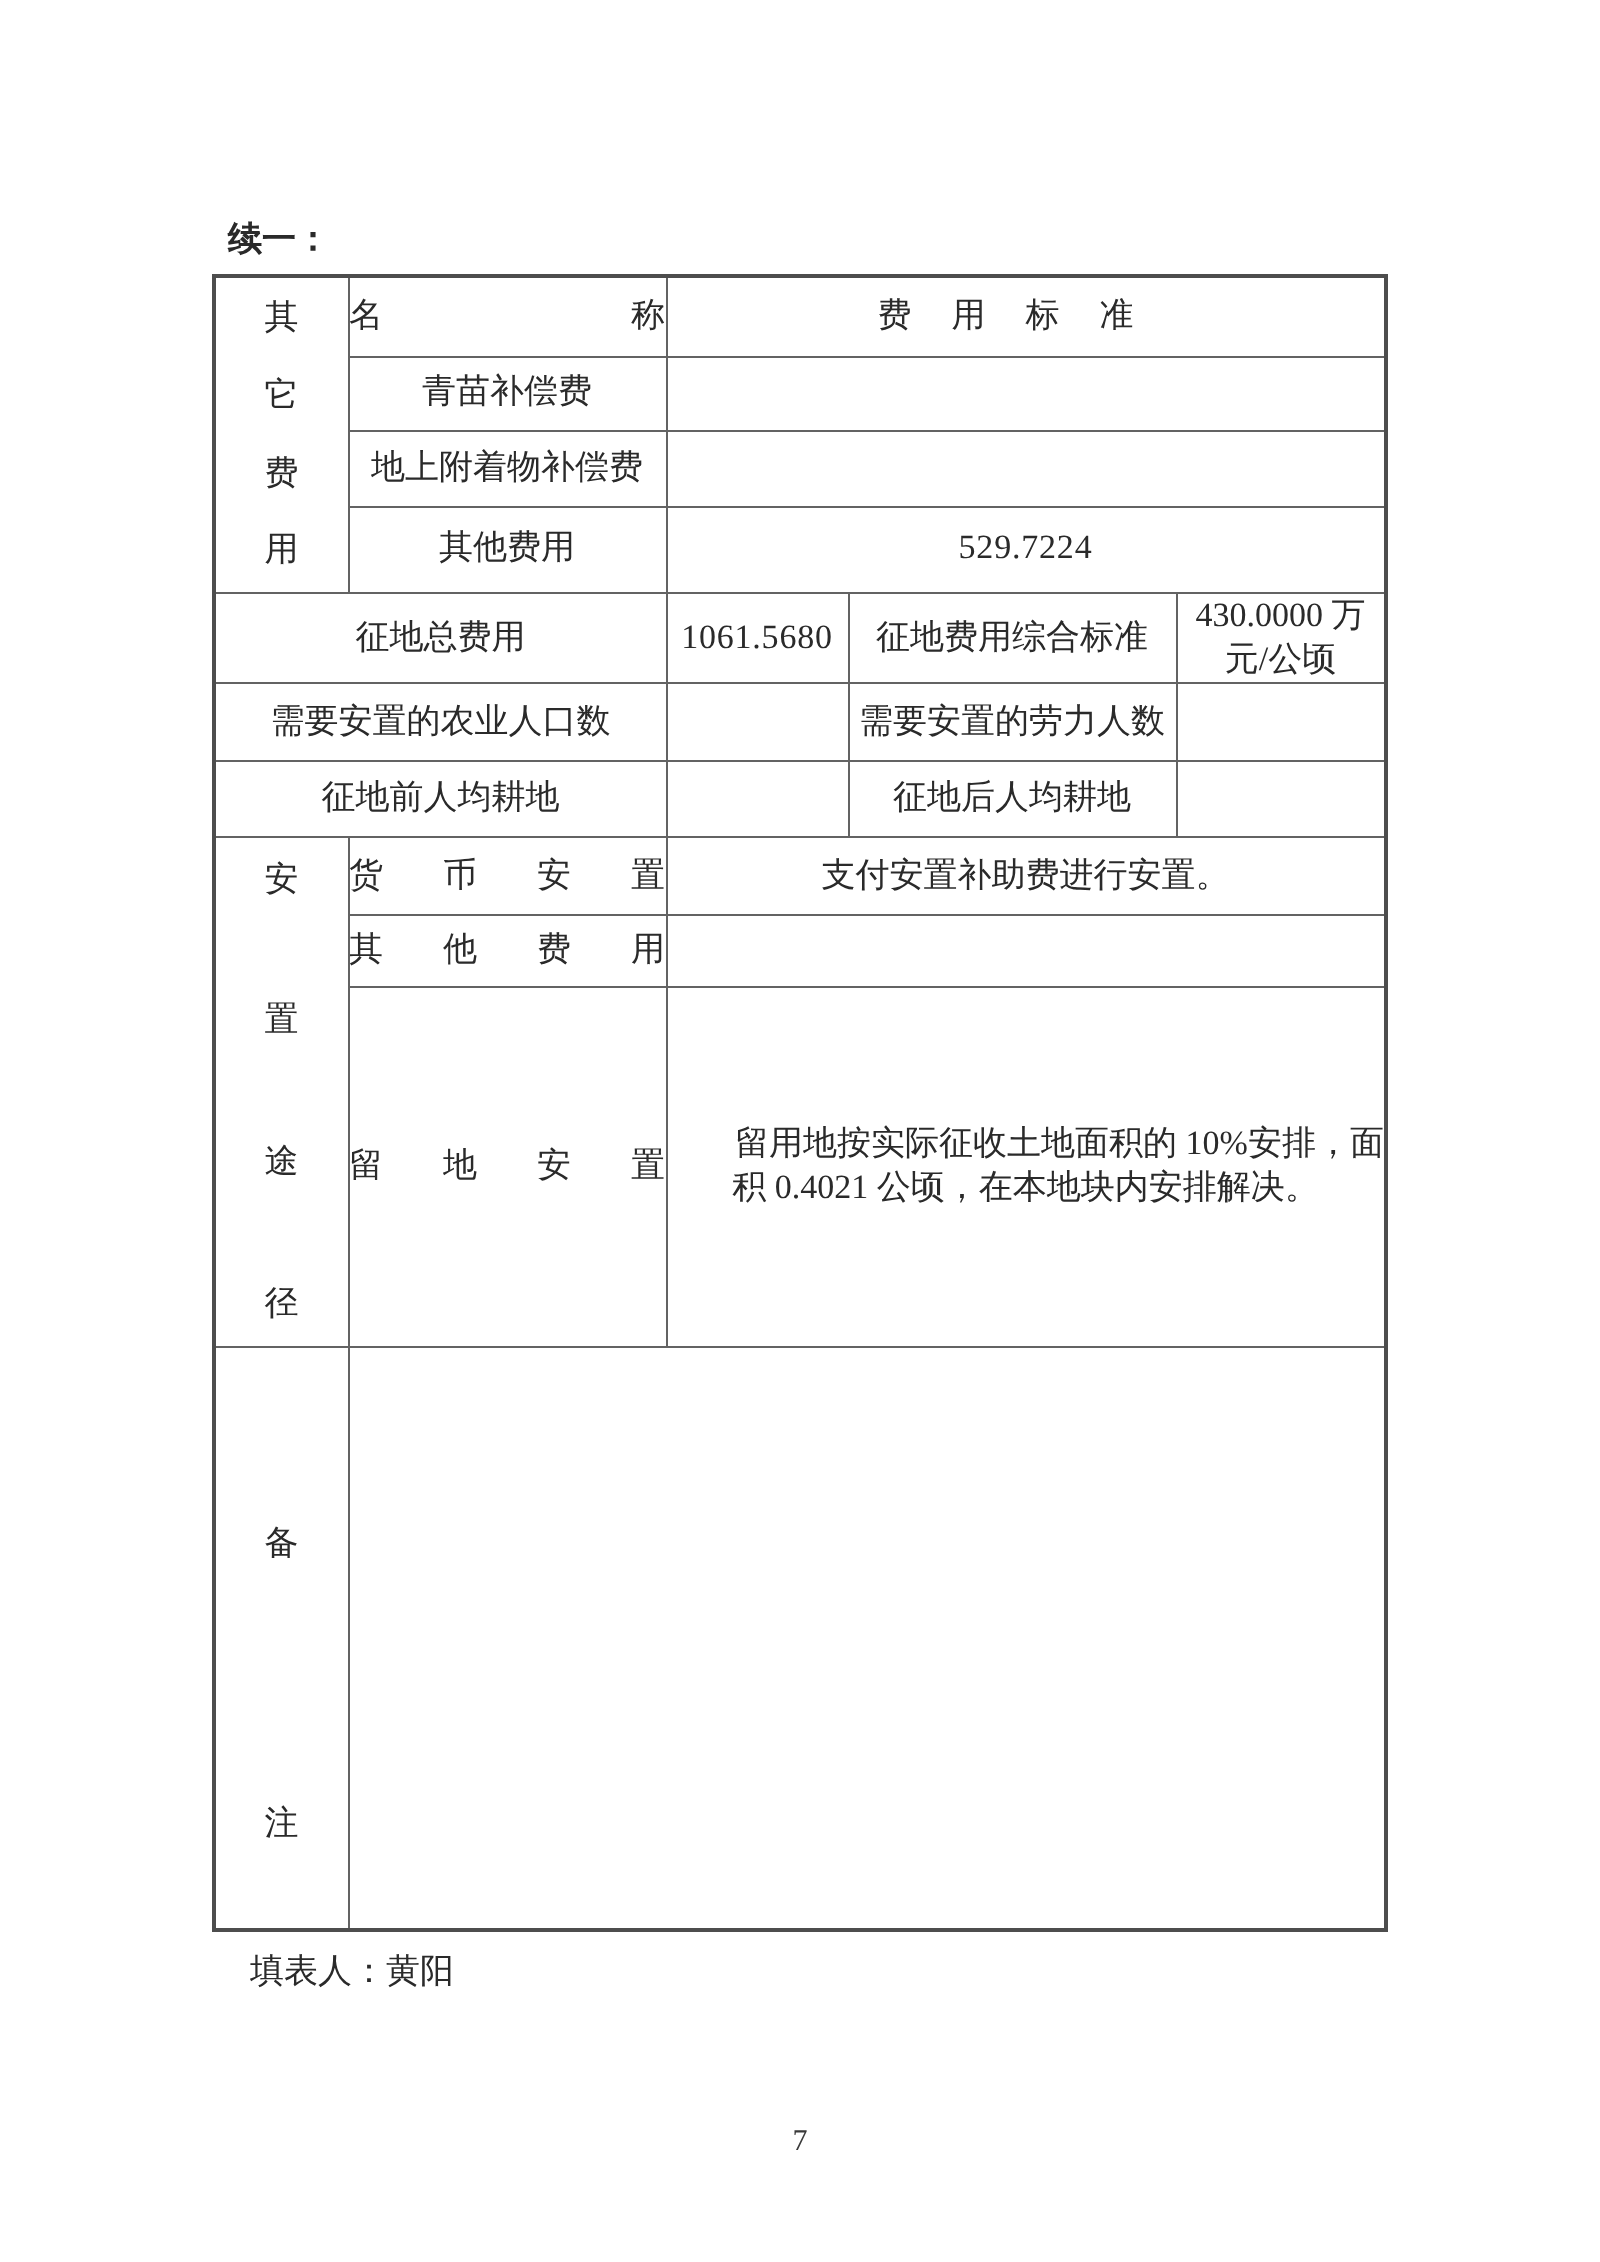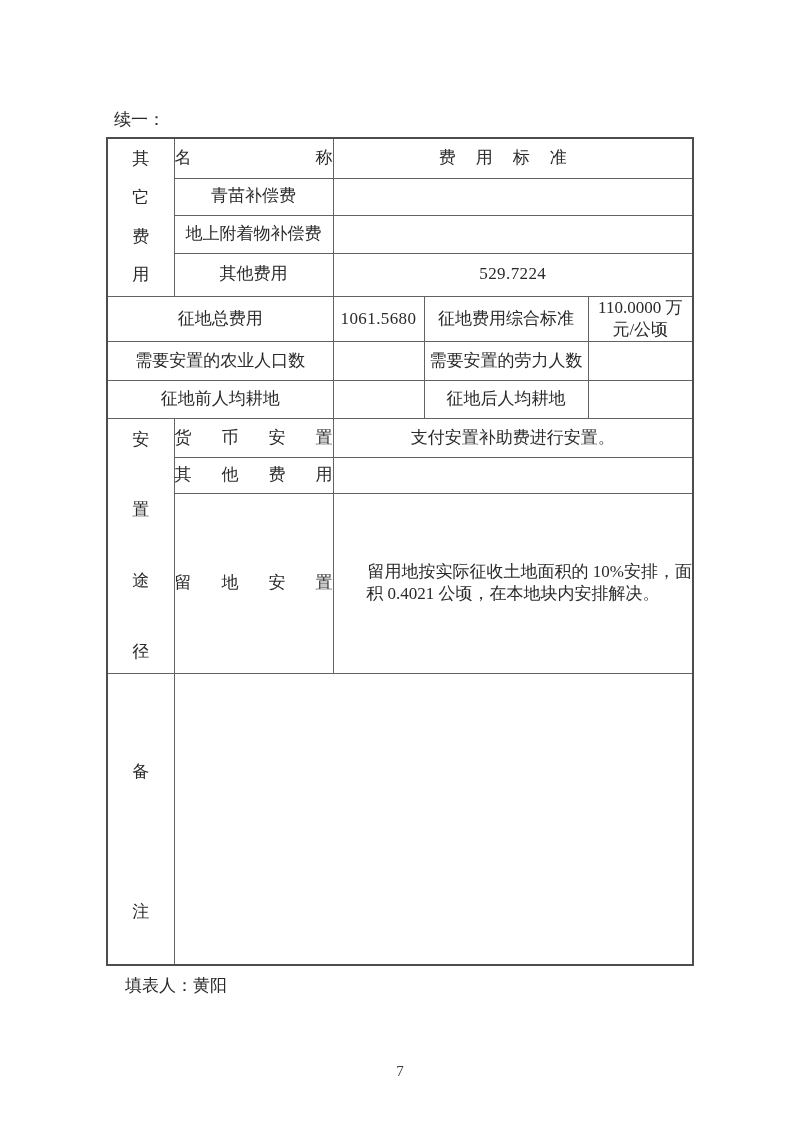--- a/index.html
+++ b/index.html
@@ -11,20 +11,21 @@
     background: #ffffff;
     font-family: "Liberation Serif", "DejaVu Serif", serif;
     color: #2a2a2a;
     overflow: hidden;
   }
   .continued {
     position: absolute;
     left: 114px;
     top: 108px;
     font-size: 17px;
+    font-weight: bold;
   }
   table.main {
     position: absolute;
     left: 106px;
     top: 137px;
     width: 587px;
     border-collapse: collapse;
     table-layout: fixed;
     border: 2px solid #4d4d4d;
   }
@@ -147,21 +148,21 @@
 
     <tr class="r4">
       <td>其他费用</td>
       <td colspan="3" class="num left">529.7224</td>
     </tr>
 
     <tr class="r5">
       <td colspan="2">征地总费用</td>
       <td class="num">1061.5680</td>
       <td>征地费用综合标准</td>
-      <td class="stdval">110.0000 万元/公顷</td>
+      <td class="stdval">430.0000 万元/公顷</td>
     </tr>
 
     <tr class="r6">
       <td colspan="2">需要安置的农业人口数</td>
       <td class="num"></td>
       <td>需要安置的劳力人数</td>
       <td class="num"></td>
     </tr>
 
     <tr class="r7">

